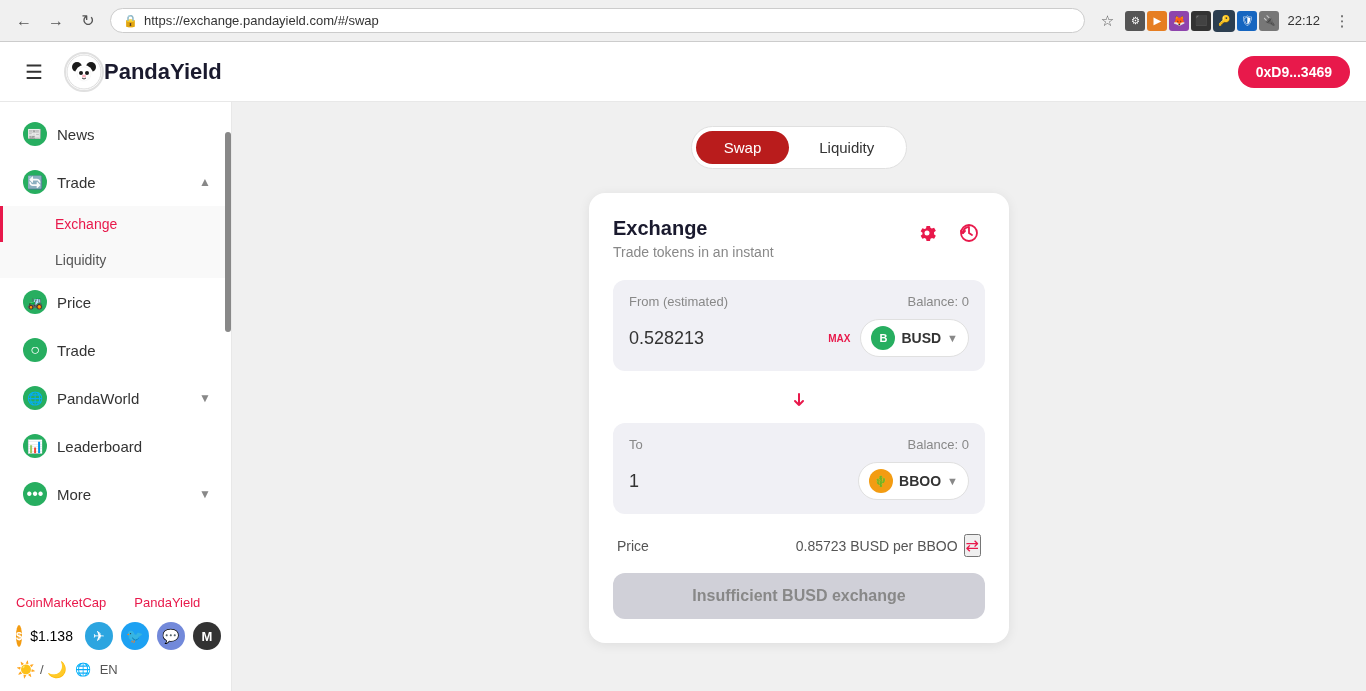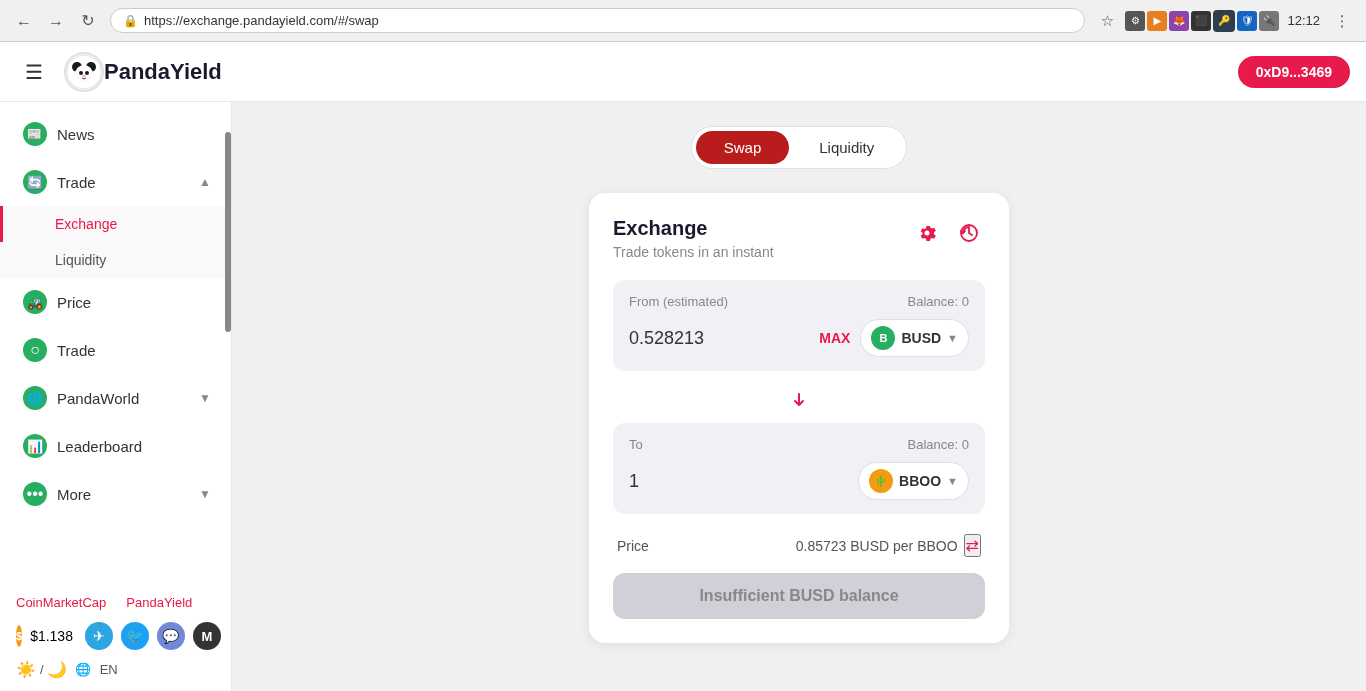--- a/index.html
+++ b/index.html
@@ -142,21 +142,21 @@
       cursor: pointer;
       font-size: 14px;
       color: #555;
       border-left: 3px solid transparent;
     }
     .sidebar-subitem.active { color: #e8194b; border-left-color: #e8194b; }
     .sidebar-bottom {
       margin-top: auto;
       padding: 12px 16px;
     }
-    .sidebar-links { display: flex; gap: 20px; margin-bottom: 12px; }
+    .sidebar-links { display: flex; gap: 28px; margin-bottom: 12px; }
     .sidebar-link { font-size: 13px; color: #e8194b; font-weight: 500; cursor: pointer; }
     .sidebar-social { display: flex; gap: 8px; align-items: center; margin-bottom: 10px; }
     .social-icon {
       width: 28px; height: 28px; border-radius: 50%;
       display: flex; align-items: center; justify-content: center;
       cursor: pointer; font-size: 14px;
     }
     .social-icon.telegram { background: #2ca5e0; color: white; }
     .social-icon.twitter { background: #1da1f2; color: white; }
     .social-icon.discord { background: #7289da; color: white; }
@@ -263,21 +263,21 @@
     }
     .token-amount {
       font-size: 18px;
       font-weight: 500;
       color: #333;
       flex: 1;
     }
     .token-max-btn {
       background: none; border: none;
       color: #e8194b;
-      font-size: 14px; font-weight: 700;
+      font-size: 10px; font-weight: 700;
       cursor: pointer;
       margin-right: 10px;
     }
     .token-selector {
       display: flex; align-items: center; gap: 6px;
       background: white;
       border-radius: 20px;
       padding: 6px 10px;
       cursor: pointer;
       border: 1px solid #e0e0e0;
@@ -356,21 +356,21 @@
     <button class="browser-action-btn">☆</button>
     <div class="extension-icons">
       <div class="ext-icon" style="background:#555;">⚙</div>
       <div class="ext-icon" style="background:#e67e22;">▶</div>
       <div class="ext-icon" style="background:#8e44ad;">🦊</div>
       <div class="ext-icon" style="background:#333;">⬛</div>
       <div class="ext-icon" style="background:#2c3e50; width:22px; height:22px; border-radius:4px;">🔑</div>
       <div class="ext-icon" style="background:#1565c0;">🛡</div>
       <div class="ext-icon" style="background:#777;">🔌</div>
     </div>
-    <div class="time-display">12:12</div>
+    <div class="time-display">22:12</div>
     <button class="browser-action-btn">⋮</button>
   </div>
 </div>
 
 <div class="app-container">
 
   <div class="app-header">
     <div class="header-left">
       <button class="hamburger-btn">☰</button>
       <div class="logo">
@@ -550,17 +550,17 @@
         
         <div class="price-row">
           <span>Price</span>
           <div class="price-value">
             <span>0.85723 BUSD per BBOO</span>
             <button class="price-swap-icon">⇄</button>
           </div>
         </div>
 
         
-        <button class="submit-btn">Insufficient BUSD balance</button>
+        <button class="submit-btn">Insufficient BUSD exchange</button>
       </div>
     </div>
   </div>
 </div>
 
 </body></html>

